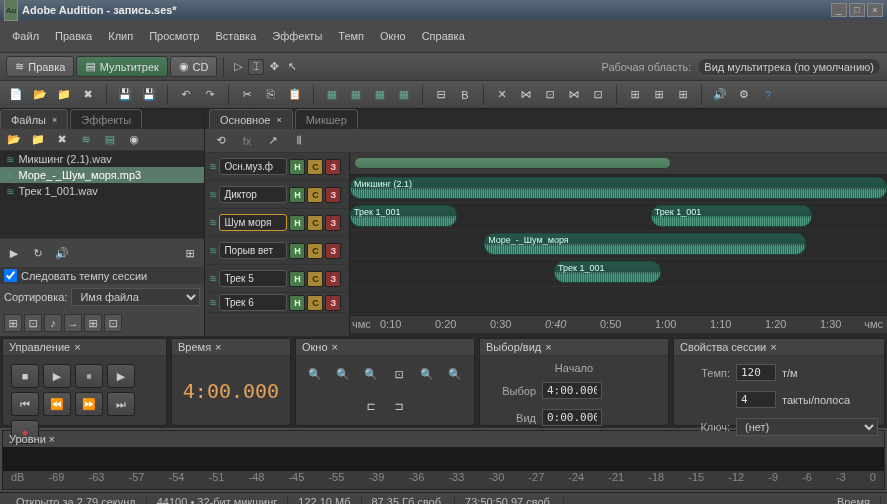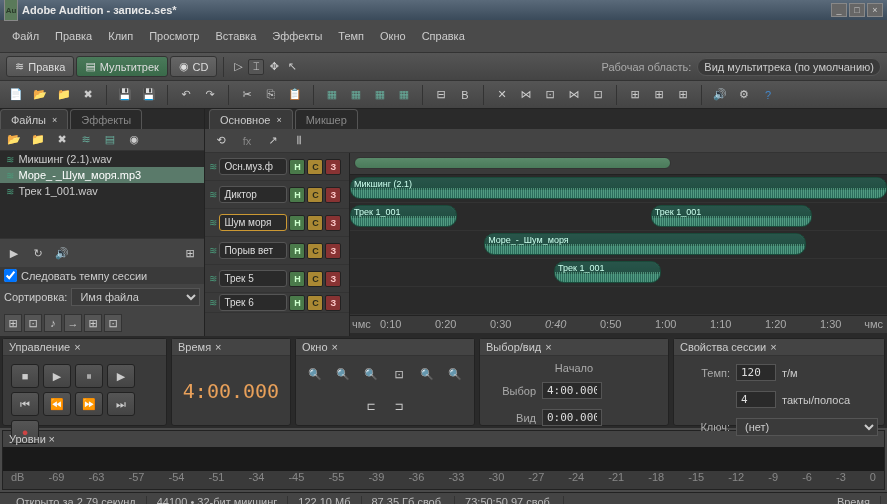--- a/index.html
+++ b/index.html
@@ -428,21 +428,21 @@
 <div class="levels">
   <div class="levels-hdr"><span>Уровни</span> <span>×</span></div>
   <div class="levels-body"></div>
   <div class="levels-scale" id="levels-scale">
       <span>dB</span>
       <span>-69</span>
       <span>-63</span>
       <span>-57</span>
       <span>-54</span>
       <span>-51</span>
-      <span>-34</span>
+      <span>-48</span>
       <span>-45</span>
       <span>-55</span>
       <span>-39</span>
       <span>-36</span>
       <span>-33</span>
       <span>-30</span>
       <span>-27</span>
       <span>-24</span>
       <span>-21</span>
       <span>-18</span>

